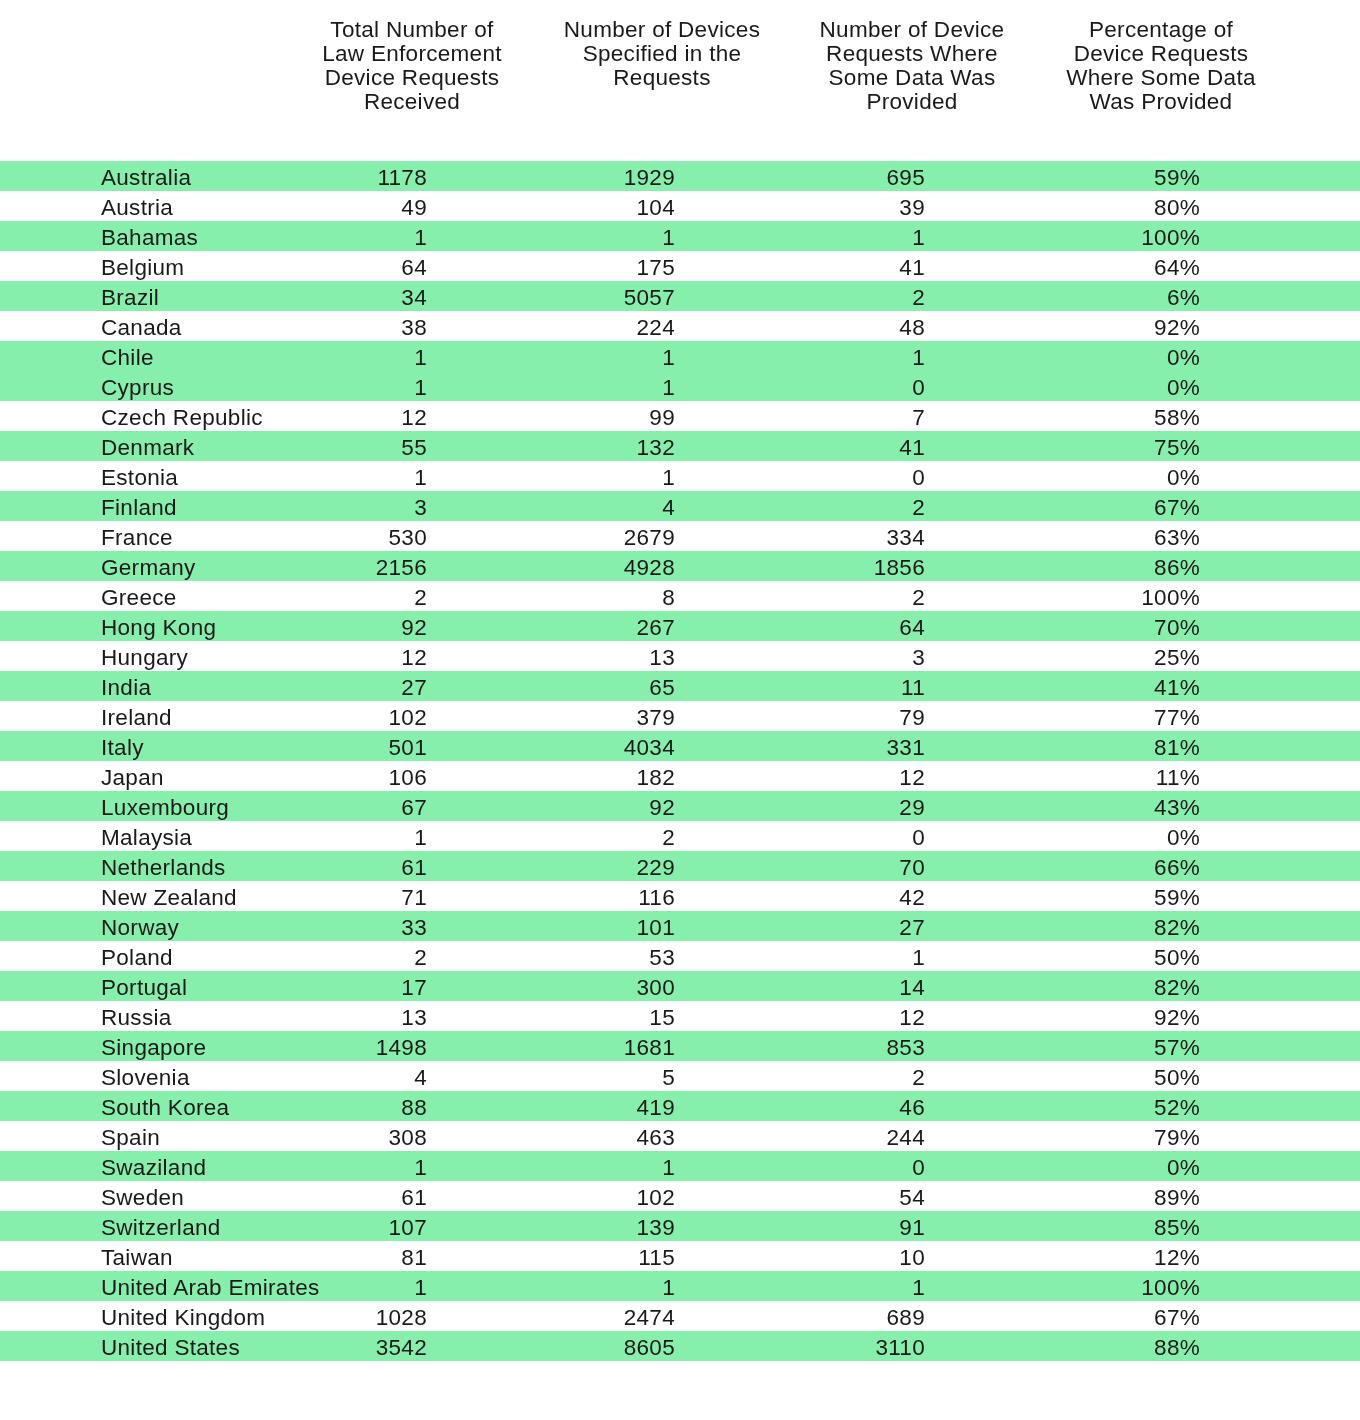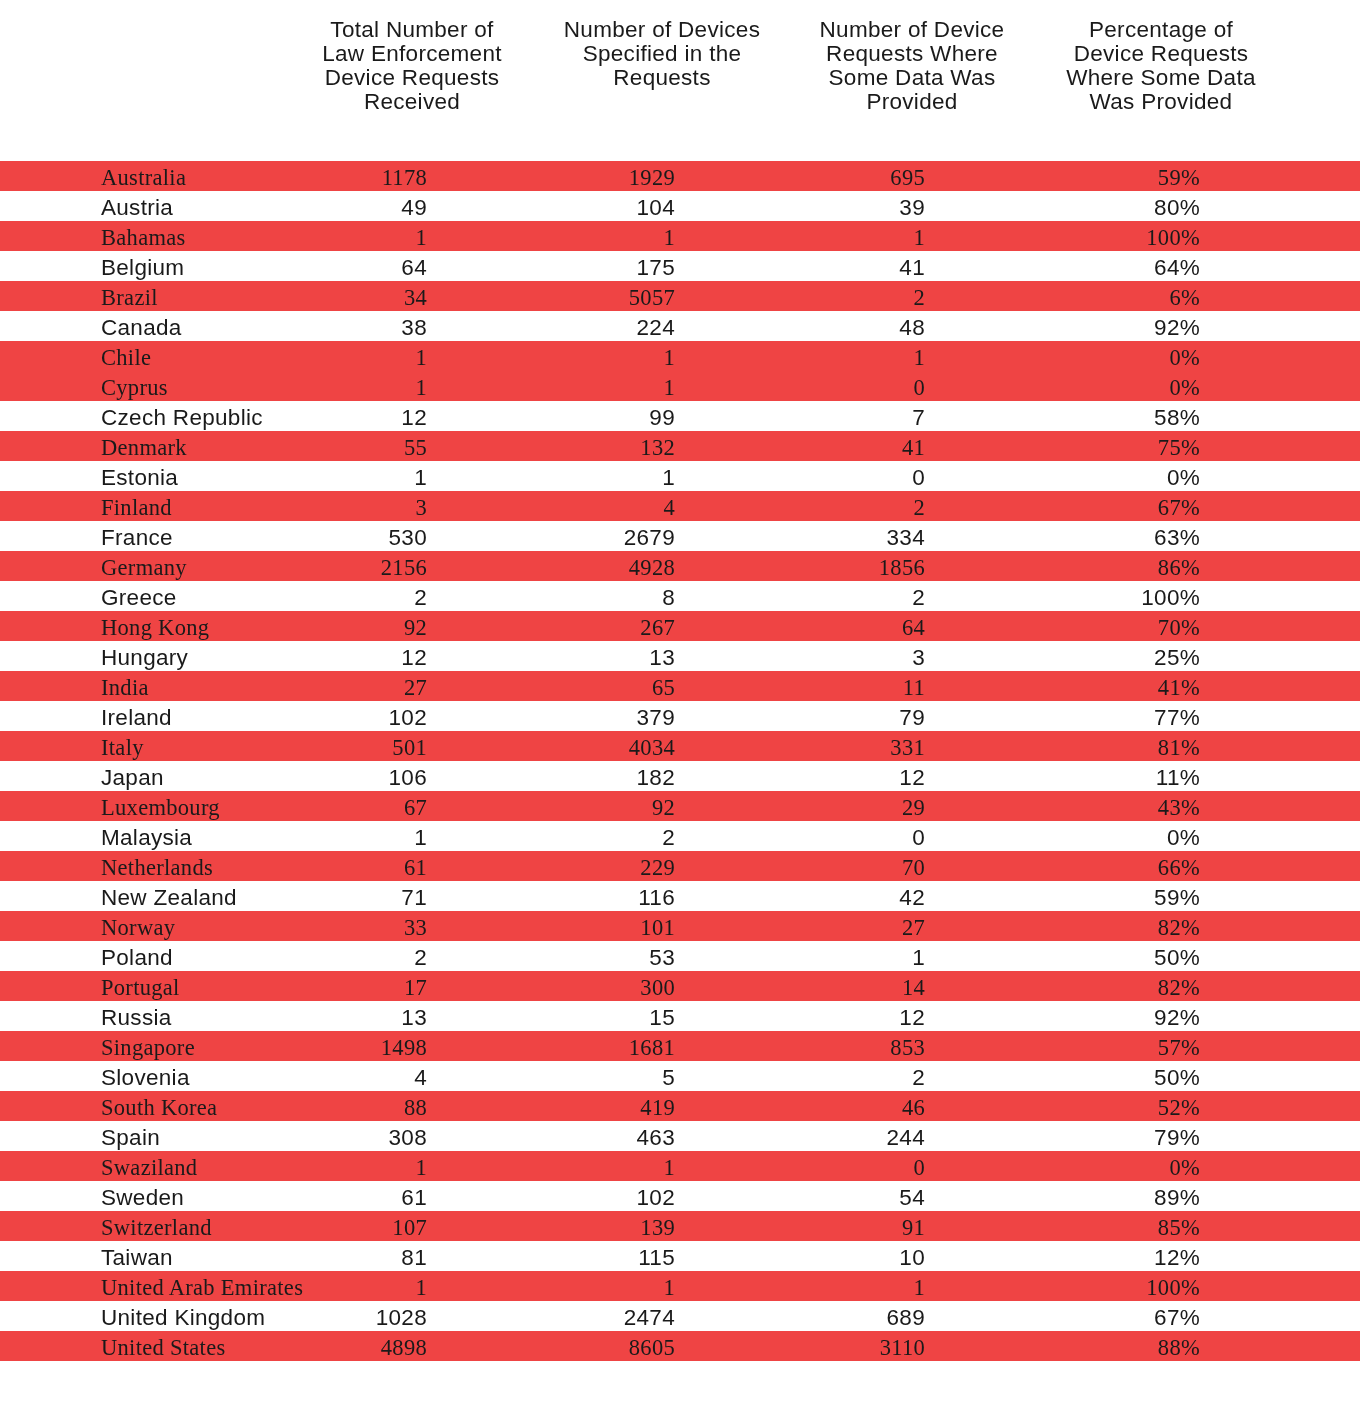--- a/index.html
+++ b/index.html
@@ -43,21 +43,21 @@
       width: 1360px;
     }
     .row {
       position: relative;
       height: 30px;
       width: 1360px;
       font-size: 22.5px;
       line-height: 30px;
       letter-spacing: 0.3px;
     }
-    .row.shaded { background: #ef4444; font-family: Liberation Serif, serif; }
+    .row.shaded { background: #86efac; }
     .cell {
       position: absolute;
       top: 2px;
       white-space: nowrap;
     }
     .c-country { left: 101px; text-align: left; }
     .c-total { right: calc(1360px - 427px); text-align: right; }
     .c-devices { right: calc(1360px - 675px); text-align: right; }
     .c-provided { right: calc(1360px - 925px); text-align: right; }
     .c-pct { right: calc(1360px - 1200px); text-align: right; }
@@ -352,18 +352,18 @@
     </div>
     <div class="row">
       <span class="cell c-country">United Kingdom</span>
       <span class="cell c-total">1028</span>
       <span class="cell c-devices">2474</span>
       <span class="cell c-provided">689</span>
       <span class="cell c-pct">67%</span>
     </div>
     <div class="row shaded">
       <span class="cell c-country">United States</span>
-      <span class="cell c-total">4898</span>
+      <span class="cell c-total">3542</span>
       <span class="cell c-devices">8605</span>
       <span class="cell c-provided">3110</span>
       <span class="cell c-pct">88%</span>
     </div>
   </div>
 
 </body></html>

